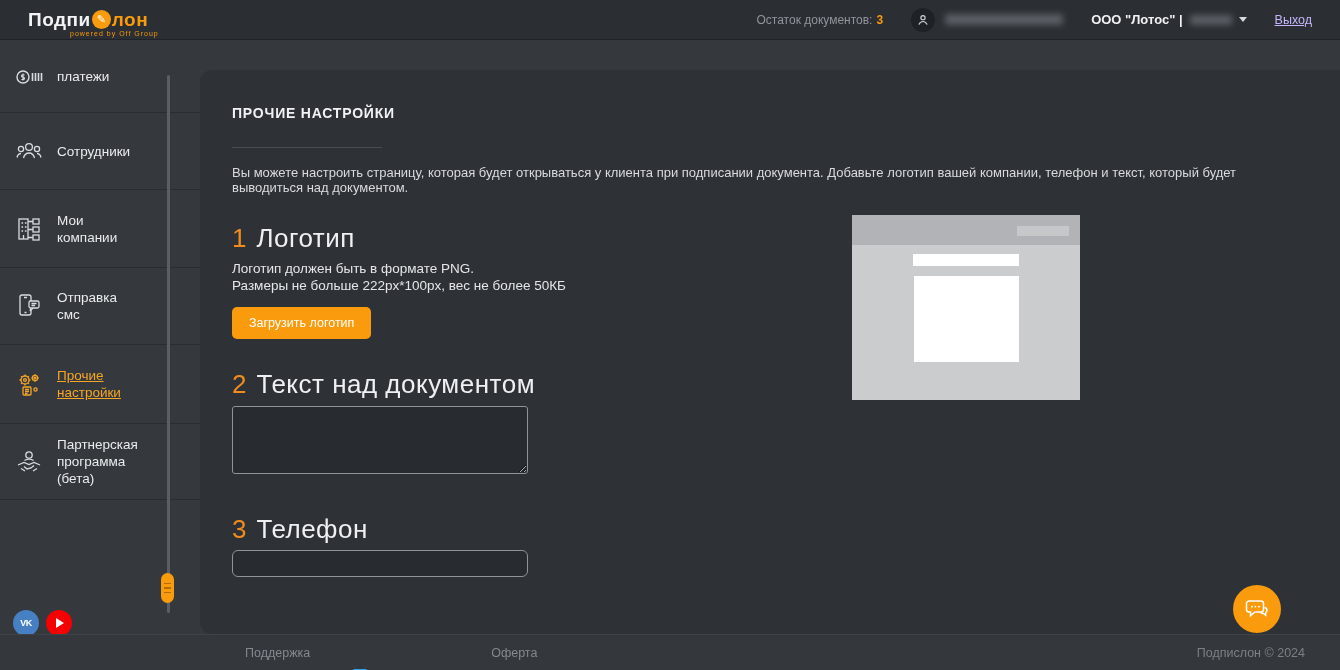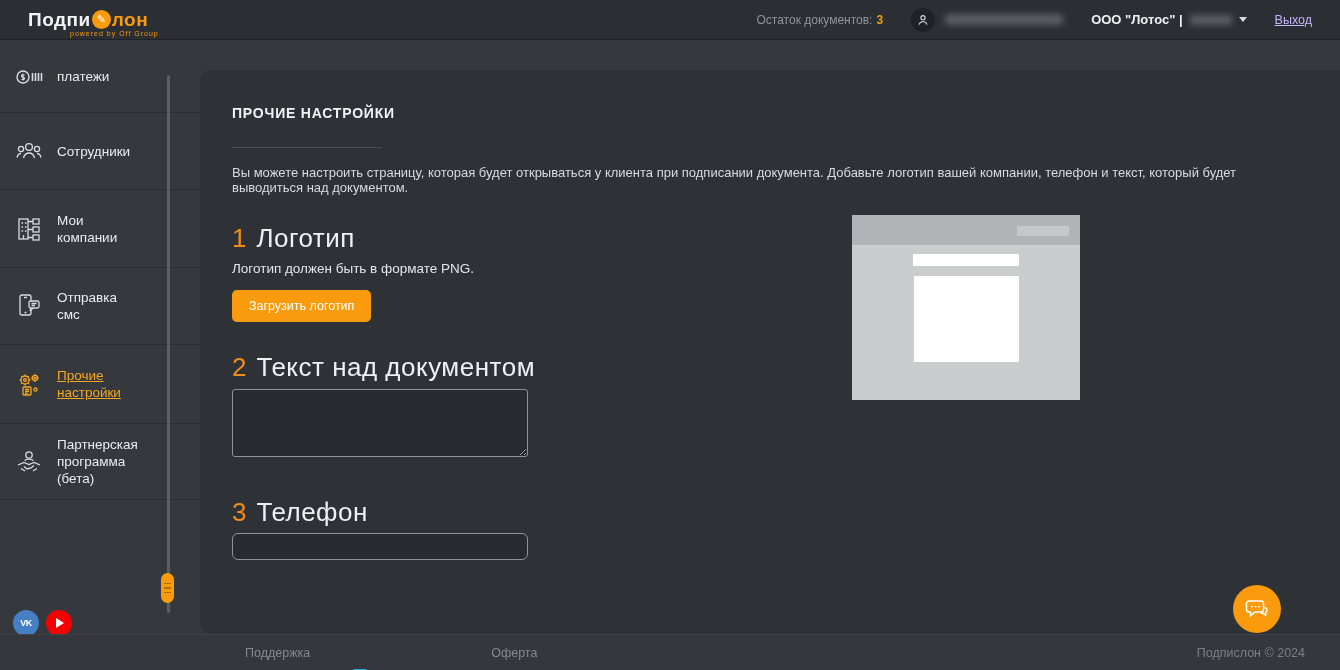--- a/index.html
+++ b/index.html
@@ -278,20 +278,21 @@
   <div class="card-divider"></div>
   <div class="card-desc">Вы можете настроить страницу, которая будет открываться у клиента при подписании документа. Добавьте логотип вашей компании, телефон и текст, который будет выводиться над документом.</div>
 
   <div class="sec1">
     <div class="sec-head">
       <span class="sec-num">1</span>
       <span class="sec-title">Логотип</span>
     </div>
     <div class="sec-hints">
       <div>Логотип должен быть в формате PNG.</div>
+      <div>Размеры не больше 222px*100px, вес не более 50КБ</div>
     </div>
     <button class="upload-btn">Загрузить логотип</button>
   </div>
 
   <div class="sec2">
     <div class="sec-head">
       <span class="sec-num">2</span>
       <span class="sec-title">Текст над документом</span>
     </div>
     <textarea class="doc-textarea" value="" style=""></textarea>

